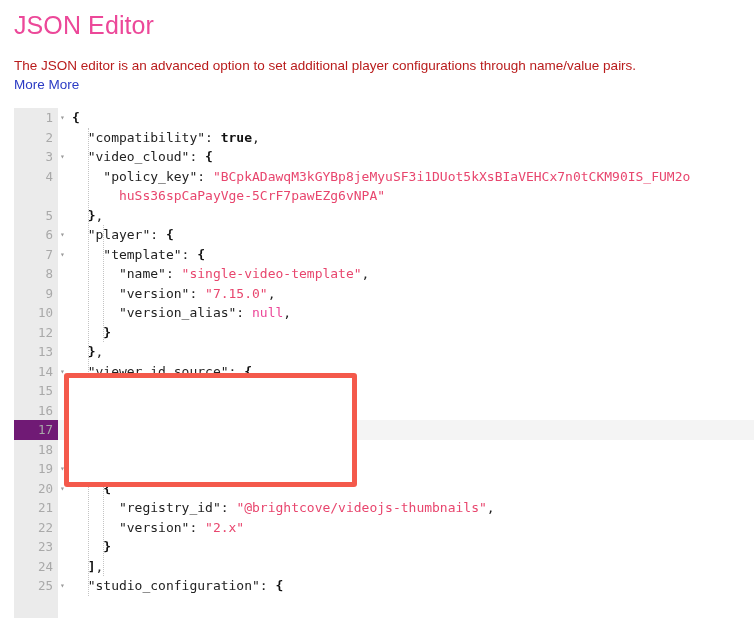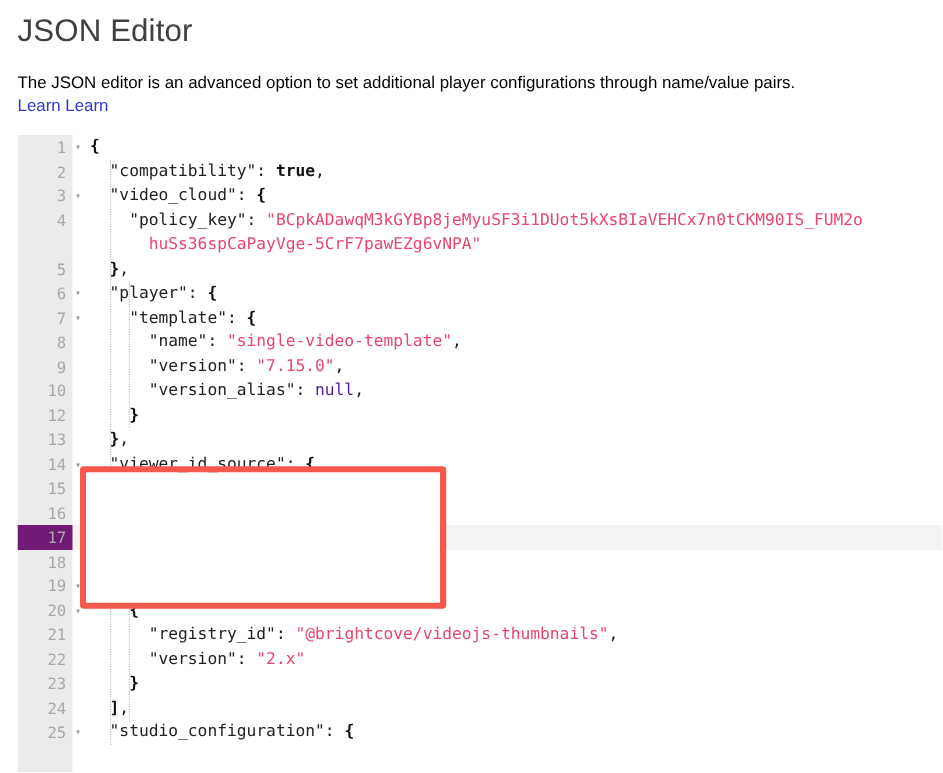--- a/index.html
+++ b/index.html
@@ -12,29 +12,29 @@
     font-family: "Liberation Sans", sans-serif;
     color: #3c3c3c;
     overflow: hidden;
     position: relative;
   }
 
   
   .page-title {
     font-size: 25px;
     font-weight: 400;
-    color: #404040;
+    color: #ec4899;
     margin: 0;
     padding: 11px 0 0 14px;
     letter-spacing: 0.1px;
   }
   .page-desc {
     font-size: 13.5px;
     line-height: 19px;
-    color: #000000;
+    color: #b91c1c;
     padding: 16px 14px 0 14px;
     margin: 0;
   }
   .learn-more {
     display: inline-block;
     color: #2b3bc4;
     font-size: 13.5px;
     line-height: 19px;
     text-decoration: none;
     padding: 0 14px;
@@ -121,21 +121,21 @@
     top: 0; bottom: 0;
     width: 1px;
     border-left: 1px dotted #c4c4c4;
     z-index: 2;
   }
 
   
   .k  { color: #222222; }          
   .s  { color: #e8466e; }          
   .b  { color: #111111; font-weight: bold; }  
-  .nul{ color: #4c1d95; }
+  .nul{ color: #ec4899; }
 
   .caret {
     display: inline-block;
     width: 1px;
     height: 14px;
     background: #333;
     vertical-align: -2px;
     margin-left: 0px;
   }
 
@@ -162,21 +162,21 @@
 </style>
 </head>
 <body>
 
 
 
 <h1 class="page-title">JSON Editor</h1>
 
 <p class="page-desc">The JSON editor is an advanced option to set additional player configurations through name/value pairs.</p>
 
-<a class="learn-more" href="#">Learn Learn</a>
+<a class="learn-more" href="#">More More</a>
 
 <div class="editor-wrap">
   <div class="editor" id="editor">
     <div class="gutter-bg"></div>
     <div class="rows" id="rows">
         <div class="row"><div class="ln">1<span class="fold">▾</span></div><div class="code"><span class="b">{</span></div></div>
         <div class="row"><div class="ln">2</div><div class="code"><span class="k">  "compatibility": </span><span class="b">true</span><span class="k">,</span></div></div>
         <div class="row"><div class="ln">3<span class="fold">▾</span></div><div class="code"><span class="k">  "video_cloud": </span><span class="b">{</span></div></div>
         <div class="row"><div class="ln">4</div><div class="code"><span class="k">    "policy_key": </span><span class="s">"BCpkADawqM3kGYBp8jeMyuSF3i1DUot5kXsBIaVEHCx7n0tCKM90IS_FUM2o</span></div></div>
         <div class="row"><div class="ln"></div><div class="code"><span class="s">      huSs36spCaPayVge-5CrF7pawEZg6vNPA"</span></div></div>

